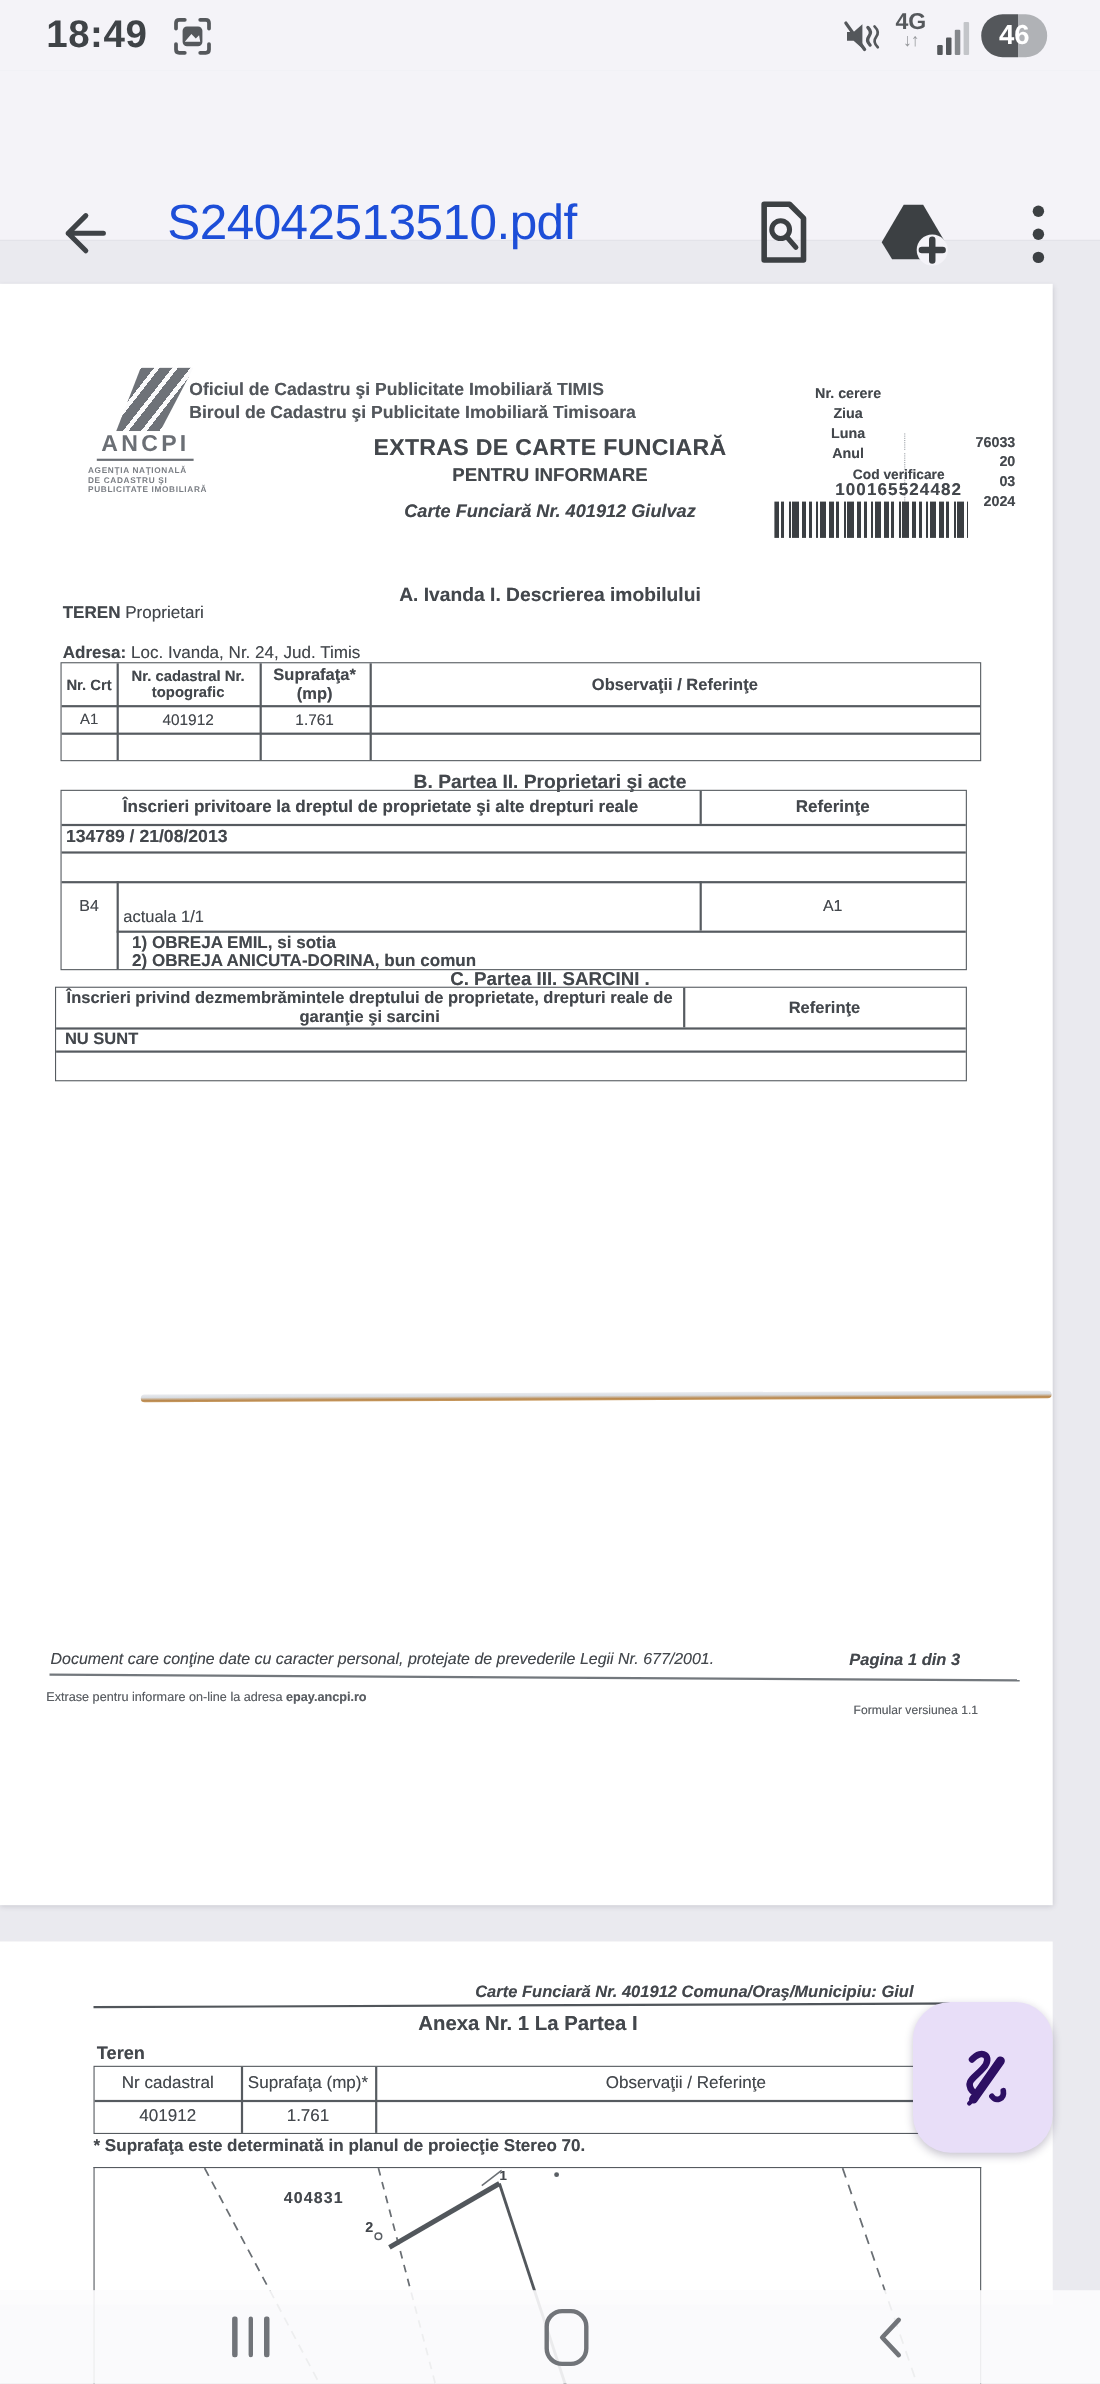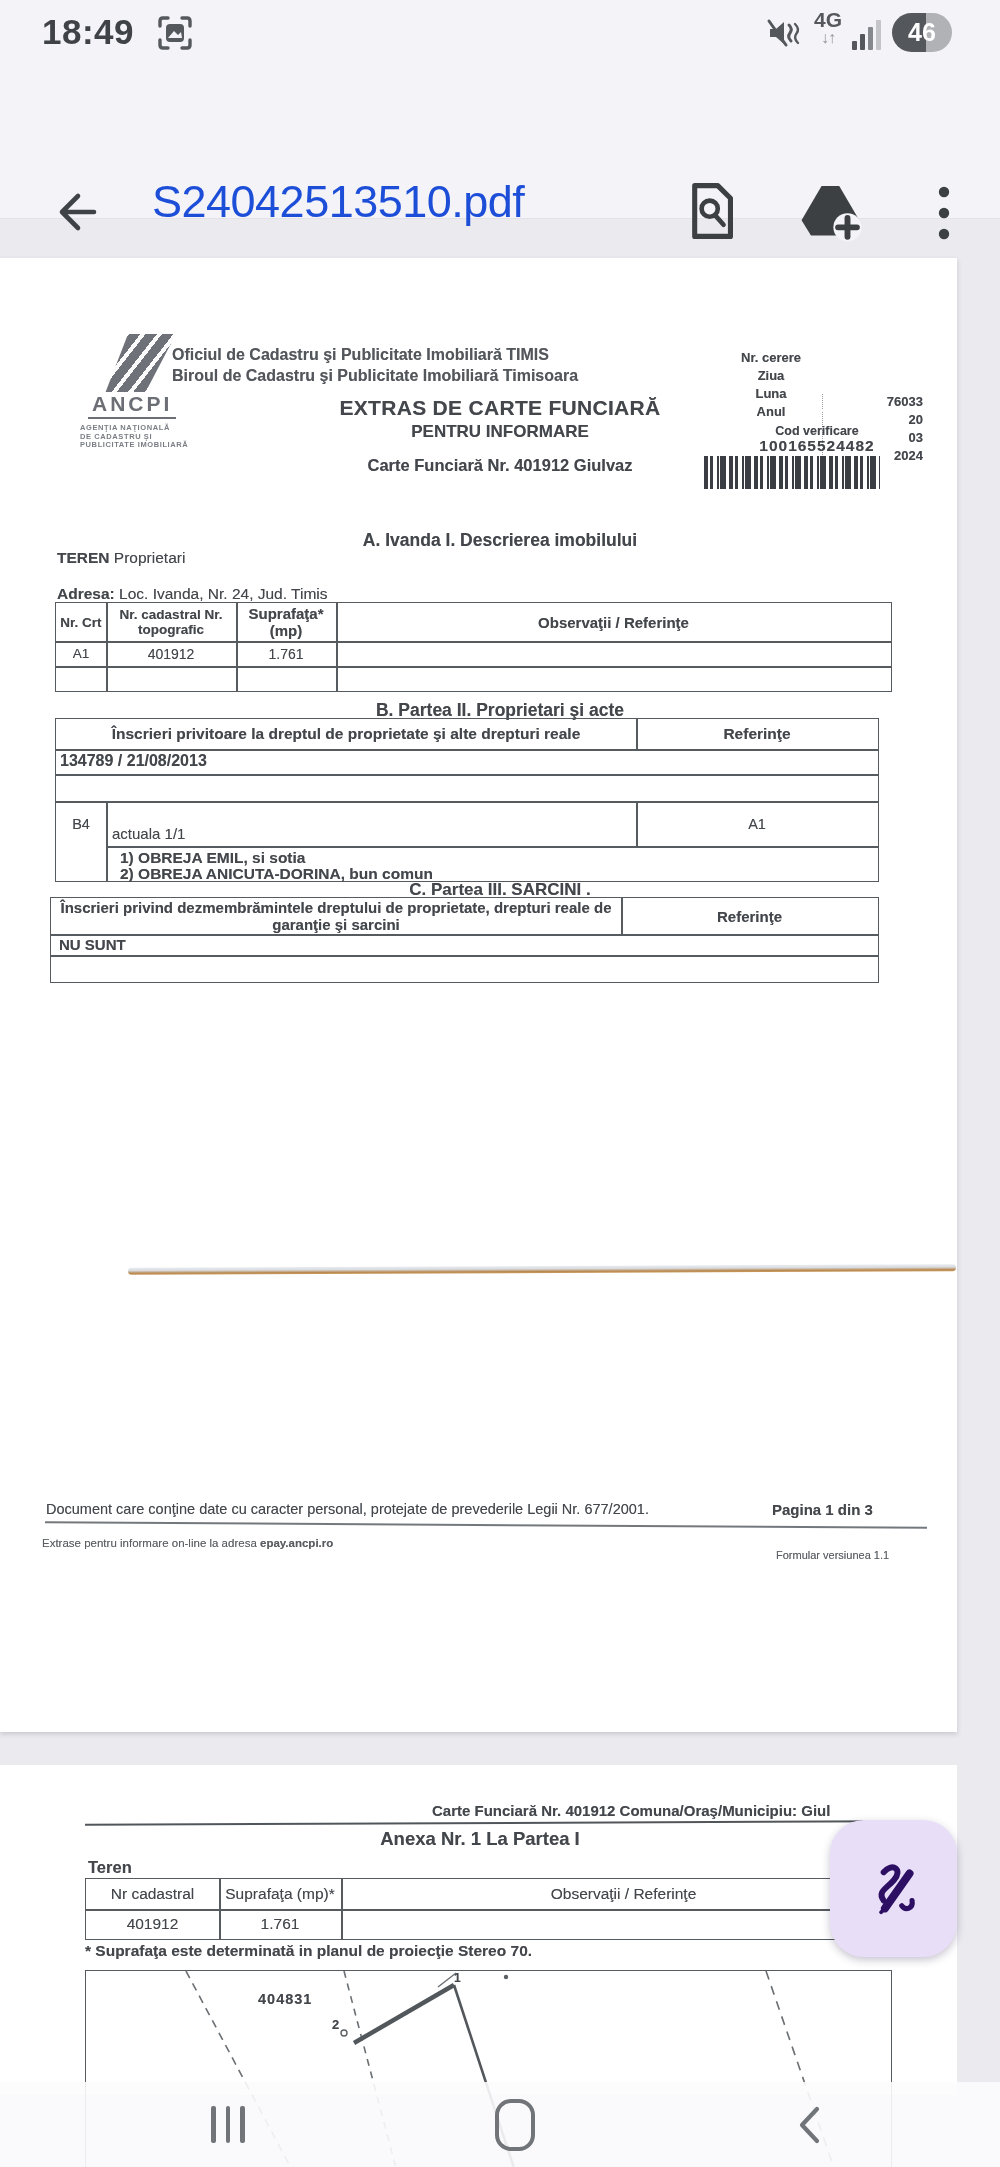--- a/index.html
+++ b/index.html
@@ -23,21 +23,21 @@
   .ab-back{position:absolute;left:48px;top:122px;width:52px;height:52px;background:none;border:none;padding:0;cursor:pointer;}
   .ab-title{position:absolute;left:152px;top:112px;font-size:45px;color:#1d4ed8;letter-spacing:-.5px;white-space:nowrap;}
   .ab-btn{position:absolute;background:none;border:none;padding:0;cursor:pointer;}
   
   #content{position:absolute;left:0;top:218px;width:1000px;height:1949px;background:#eaeaef;}
   .page{position:absolute;left:0;width:957px;background:#fff;box-shadow:0 2px 5px rgba(40,40,60,.18);}
   #page1{top:40px;height:1474px;}
   #page2{top:1547px;height:330px;box-shadow:none;}
   .scan{color:#43474c;text-shadow:0 0 .6px rgba(80,84,90,.5);}
   .b{font-weight:700;}
-  .i{}
+  .i{font-style:italic;}
   .ctr{text-align:center;}
   .line-h{position:absolute;height:1.6px;background:#565b60;}
   .line-v{position:absolute;width:1.6px;background:#565b60;}
   .tbl{position:absolute;border:1.6px solid #565b60;}
   .cell{position:absolute;display:flex;align-items:center;justify-content:center;text-align:center;}
   
   .logo-flag{position:absolute;left:16px;top:0;width:80px;height:58px;
     background:repeating-linear-gradient(128deg,#6e7278 0 9px,#fbfbfc 9px 13px);
     clip-path:polygon(12% 100%,40% 0,100% 0,62% 100%);}
   .logo-name{position:absolute;left:8px;top:58px;font-size:21px;font-weight:700;letter-spacing:3px;color:#6b6f75;border-bottom:2.5px solid #6b6f75;padding:0 4px 1px 4px;}

